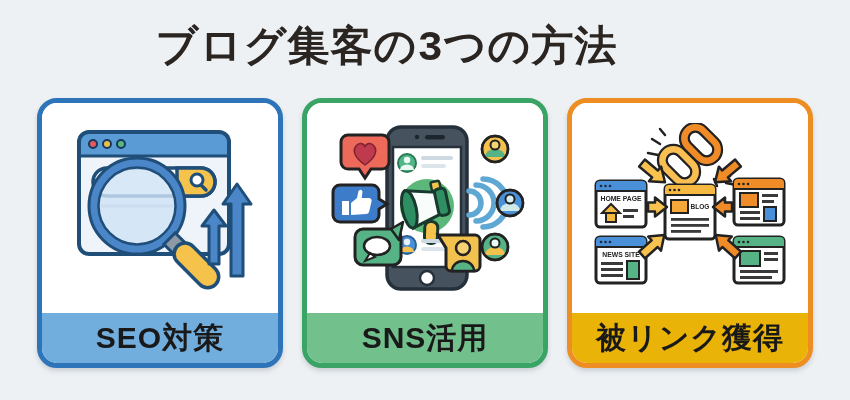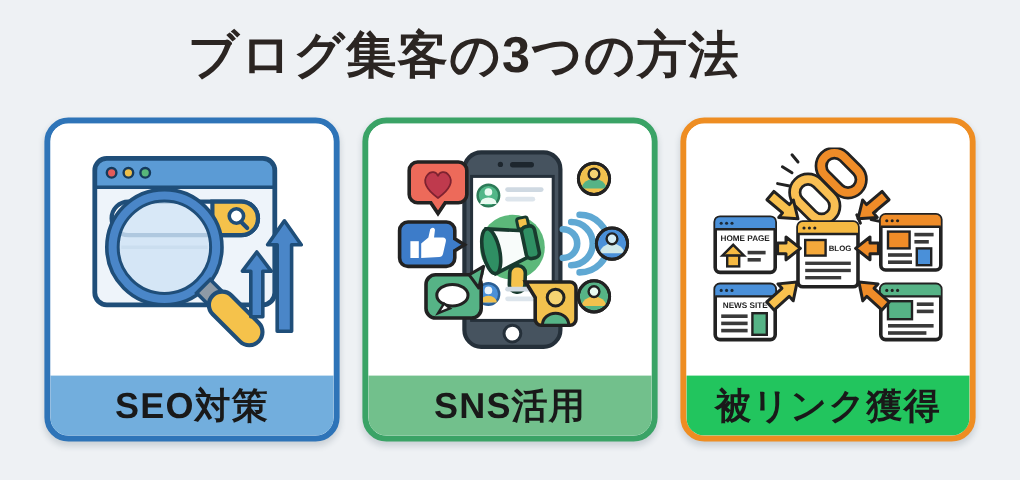--- a/index.html
+++ b/index.html
@@ -3,21 +3,21 @@
 <meta charset="utf-8">
 <style>
   html,body{margin:0;padding:0;}
   body{
     width:850px;height:400px;position:relative;overflow:hidden;
     background:#eef1f4;
     font-family:"Liberation Sans","DejaVu Sans",sans-serif;
   }
   .page-title{
     position:absolute;top:18px;left:0;width:773px;text-align:center;
-    font-size:42px;font-weight:700;color:#2b2522;letter-spacing:1px;
+    font-size:42px;font-weight:700;color:#2b2522;letter-spacing:1px;font-family:Liberation Mono, monospace;
   }
   .cards-row{
     position:absolute;top:98px;left:37px;display:flex;gap:19px;
   }
   .card{
     width:246px;height:270px;box-sizing:border-box;background:#ffffff;
     border:5px solid #000;border-radius:20px;overflow:hidden;
     display:flex;flex-direction:column;
     box-shadow:0 3px 5px rgba(40,60,80,0.18);
   }
@@ -26,21 +26,21 @@
   .card--backlinks{border-color:#ee8d22;}
   .card-art{
     flex:1;display:flex;align-items:center;justify-content:center;background:#ffffff;
   }
   .card-label{
     height:50px;display:flex;align-items:center;justify-content:center;
     font-size:30px;font-weight:700;color:#191919;letter-spacing:1px;
   }
   .card--seo .card-label{background:#72aedd;}
   .card--sns .card-label{background:#72c08c;text-align:right;}
-  .card--backlinks .card-label{background:#22c55e;}
+  .card--backlinks .card-label{background:#eab308;}
   svg text{font-family:"Liberation Sans","DejaVu Sans",sans-serif;}
 </style>
 </head>
 <body>
 
 <div class="page-title">ブログ集客の3つの方法</div>
 
 <div class="cards-row">
 
   <div class="card card--seo">

